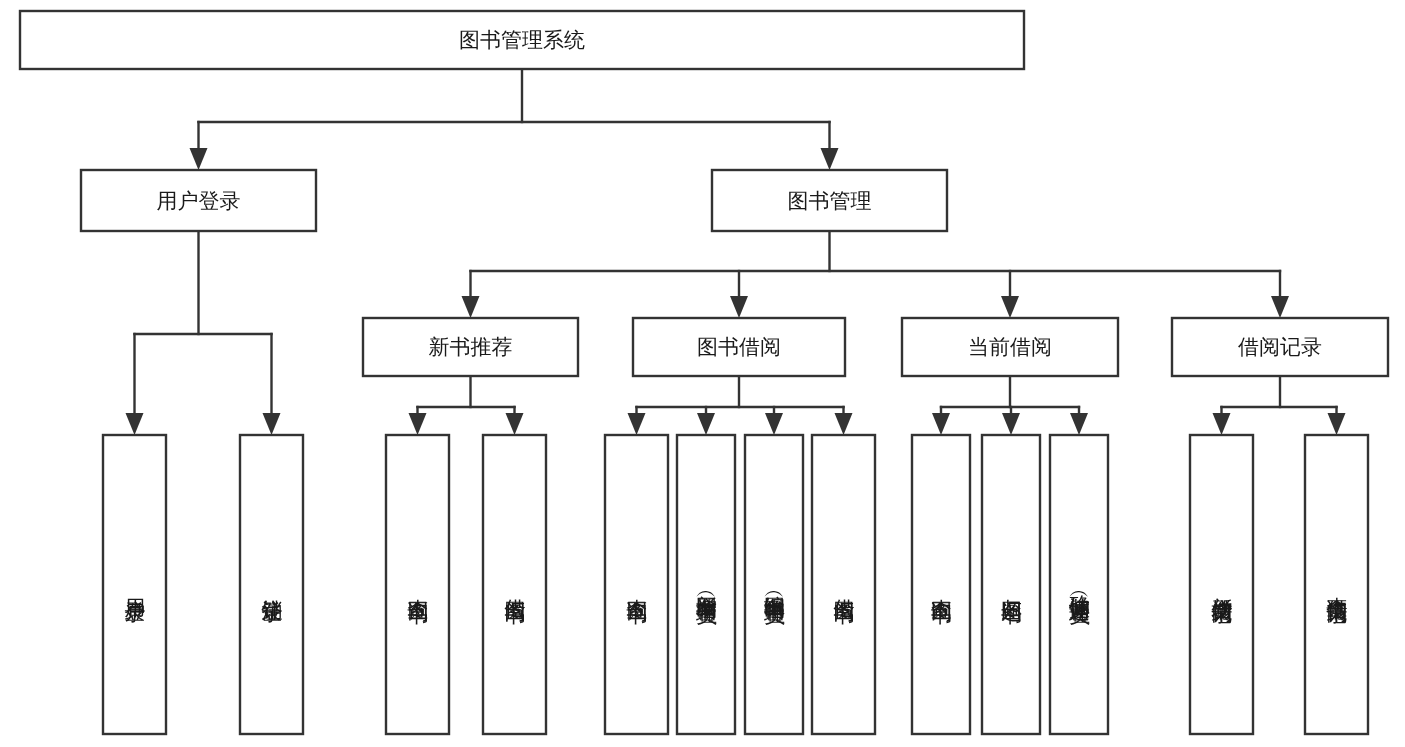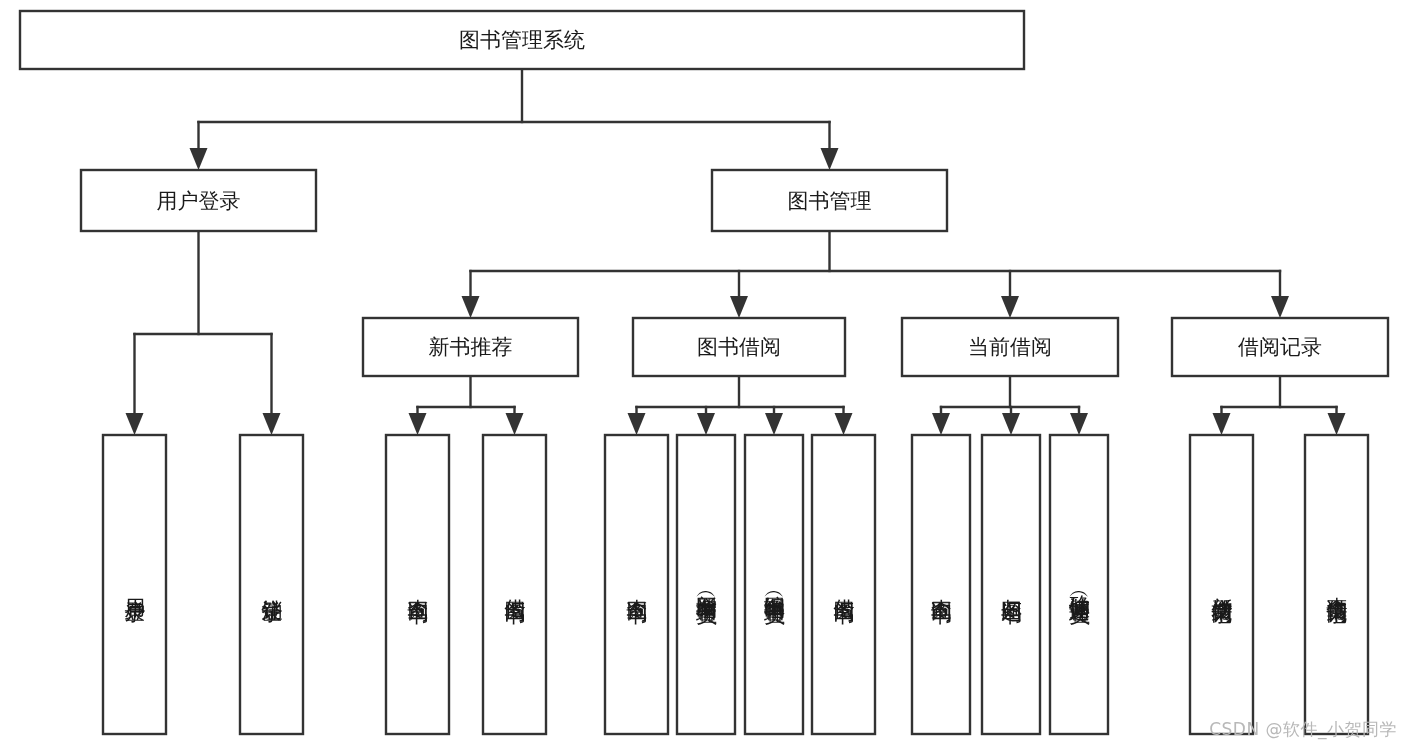--- a/index.html
+++ b/index.html
@@ -180,15 +180,14 @@
       <div class="leaf-label" style="left: 677px; top: 435px; width: 58px; height: 299px;">新增图书（管理员）</div>
       <div class="leaf-label" style="left: 745px; top: 435px; width: 58px; height: 299px;">编辑图书（管理员）</div>
       <div class="leaf-label" style="left: 812px; top: 435px; width: 63px; height: 299px;">借阅图书</div>
       <div class="leaf-label" style="left: 912px; top: 435px; width: 58px; height: 299px;">查询图书</div>
       <div class="leaf-label" style="left: 982px; top: 435px; width: 58px; height: 299px;">归还图书</div>
       <div class="leaf-label" style="left: 1050px; top: 435px; width: 58px; height: 299px;">确认归还（管理员）</div>
       <div class="leaf-label" style="left: 1190px; top: 435px; width: 63px; height: 299px;">新增借阅记录</div>
       <div class="leaf-label" style="left: 1305px; top: 435px; width: 63px; height: 299px;">查询借阅记录</div>
     </div>
 
-  <div id="watermark">CSDN @软件_小贺同学</div>
 
 </div>
 
 </body></html>

